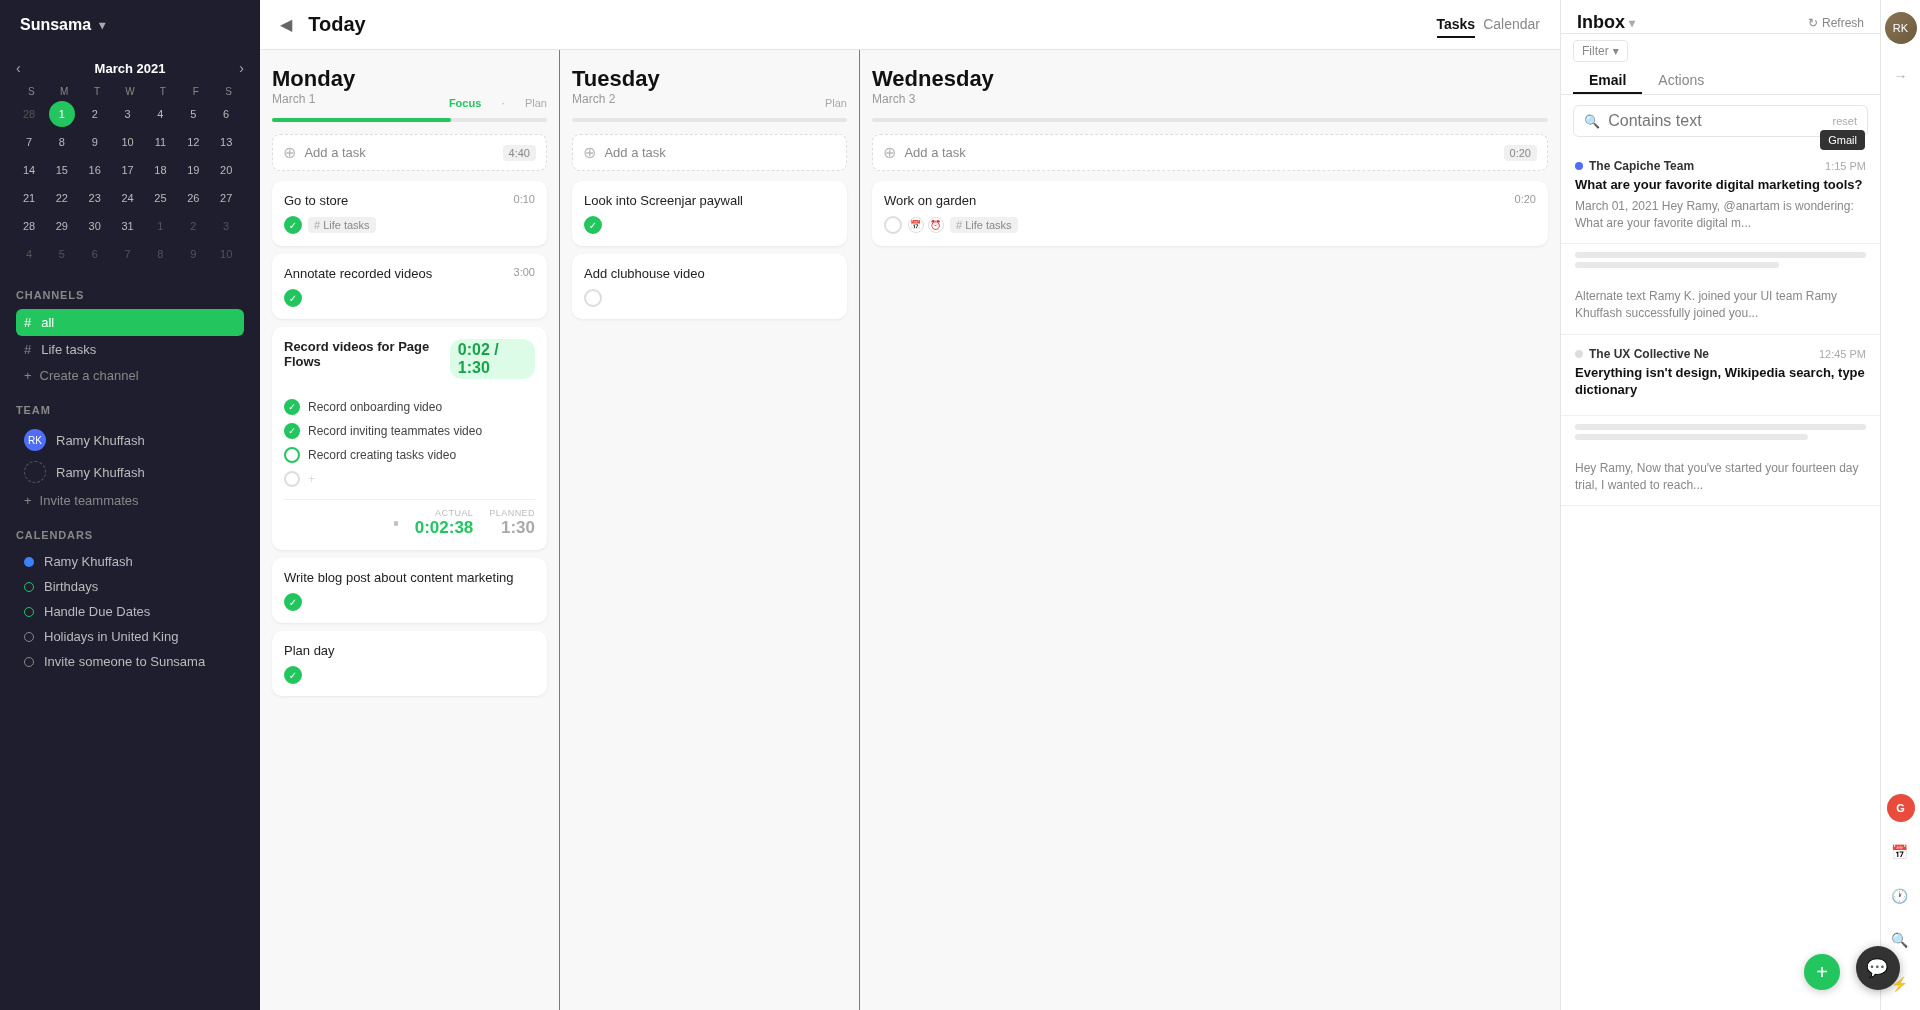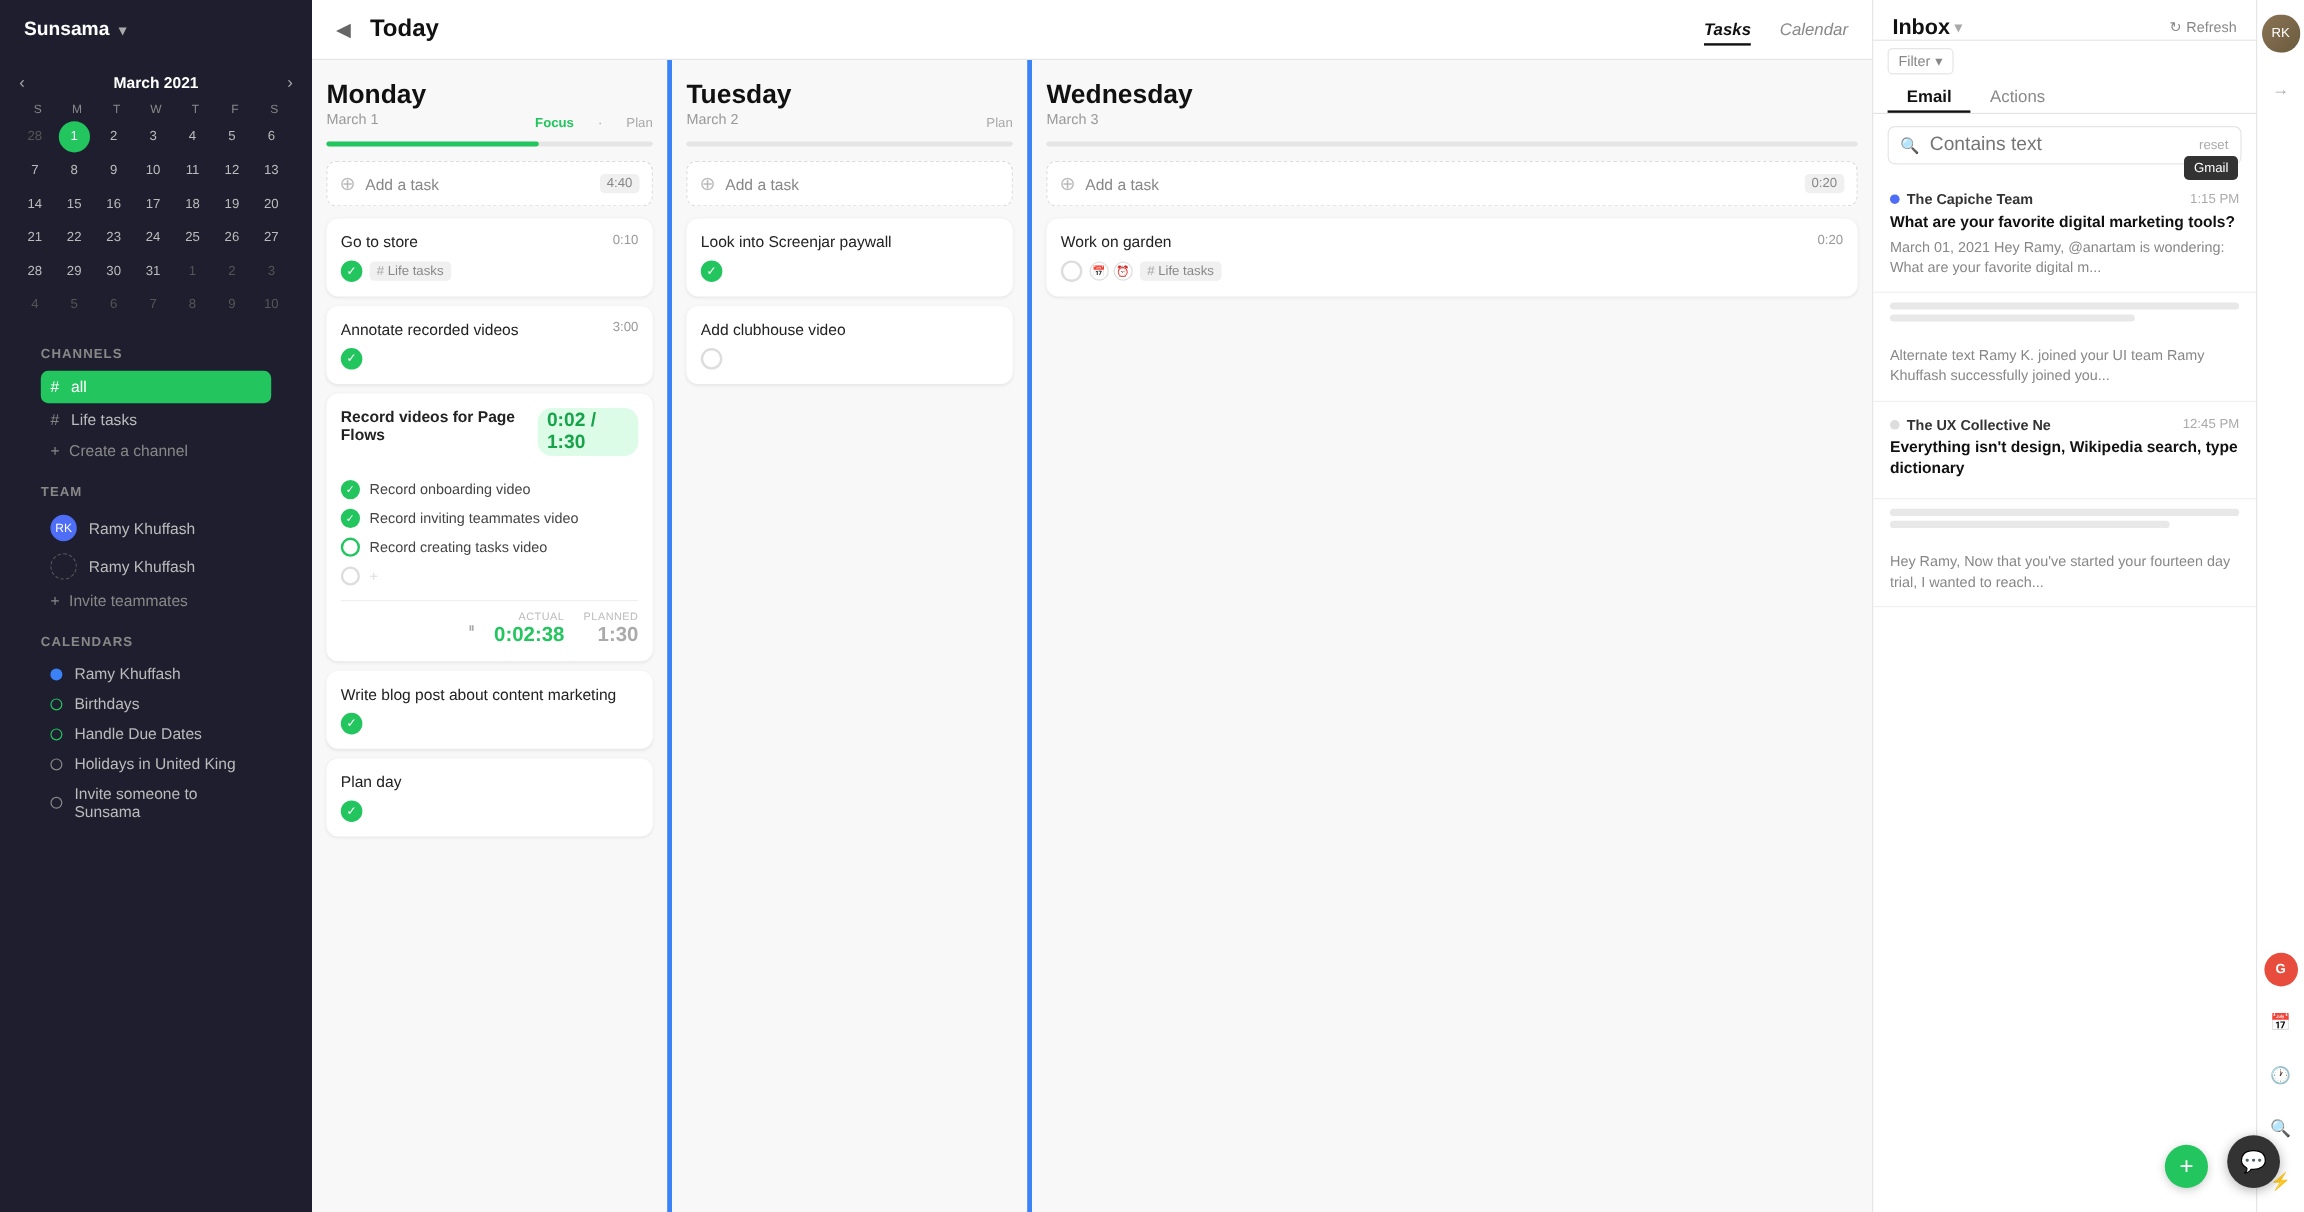--- a/index.html
+++ b/index.html
@@ -13,21 +13,21 @@
     
     .mini-calendar { padding: 10px 16px; }
     .cal-header { display: flex; align-items: center; justify-content: space-between; color: #fff; font-size: 13px; font-weight: 600; margin-bottom: 8px; }
     .cal-header button { background: none; border: none; color: #aaa; cursor: pointer; font-size: 14px; }
     .cal-grid { display: grid; grid-template-columns: repeat(7, 1fr); gap: 2px; }
     .cal-day-label { text-align: center; font-size: 10px; color: #888; padding: 2px; }
     .cal-day { text-align: center; font-size: 11px; color: #bbb; padding: 3px 2px; border-radius: 50%; cursor: pointer; width: 26px; height: 26px; display: flex; align-items: center; justify-content: center; }
     .cal-day.today { background: #22c55e; color: #fff; border-radius: 50%; }
     .cal-day.other-month { color: #555; }
 
-    .sidebar-section { padding: 12px 34px 4px; }
+    .sidebar-section { padding: 12px 16px 4px; }
     .sidebar-section-title { font-size: 11px; font-weight: 700; color: #888; letter-spacing: 0.08em; text-transform: uppercase; margin-bottom: 8px; }
     .sidebar-item { display: flex; align-items: center; gap: 10px; padding: 6px 8px; border-radius: 6px; cursor: pointer; font-size: 13px; color: #bbb; }
     .sidebar-item.active { background: #22c55e; color: #fff; }
     .sidebar-item .icon { font-size: 13px; color: #888; }
     .sidebar-item.active .icon { color: #fff; }
 
     .sidebar-team-item { display: flex; align-items: center; gap: 10px; padding: 5px 8px; border-radius: 6px; cursor: pointer; font-size: 13px; color: #bbb; }
     .avatar-circle { width: 22px; height: 22px; border-radius: 50%; background: #555; display: flex; align-items: center; justify-content: center; font-size: 10px; color: #fff; overflow: hidden; }
     .avatar-circle.ghost { background: transparent; border: 1px dashed #555; }
 
@@ -38,27 +38,27 @@
     
     .main { flex: 1; display: flex; flex-direction: column; background: #f5f5f5; overflow: hidden; }
 
     
     .topnav { height: 50px; background: #fff; display: flex; align-items: center; padding: 0 20px; border-bottom: 1px solid #e5e5e5; gap: 16px; flex-shrink: 0; }
     .topnav-back { color: #666; cursor: pointer; font-size: 16px; }
     .topnav-title { font-size: 20px; font-weight: 700; color: #111; }
     .topnav-spacer { flex: 1; }
     .topnav-tab { font-size: 14px; color: #888; cursor: pointer; padding: 4px 0; border-bottom: 2px solid transparent; }
     .topnav-tab.active { color: #111; border-bottom-color: #111; font-weight: 600; }
-    .topnav-tabs { display: flex; gap: 24px; font-style: italic; }
+    .topnav-tabs { display: flex; gap: 8px; }
     .right-tab { font-size: 14px; color: #888; cursor: pointer; padding: 4px 16px; border-bottom: 2px solid transparent; }
     .right-tab.active { color: #111; border-bottom-color: #111; font-weight: 600; }
 
     
     .columns-wrapper { display: flex; flex: 1; overflow: hidden; }
-    .task-column { width: 300px; flex-shrink: 0; padding: 16px 12px; overflow-y: auto; border-right: 4px solid #3b82f6; background: #f8f8f8; }
+    .task-column { width: 300px; flex-shrink: 0; padding: 16px 12px; overflow-y: auto; border-right: 1px solid #3b82f6; background: #f8f8f8; }
     .task-column:last-child { border-right: none; }
 
     .col-header { margin-bottom: 12px; }
     .col-title { font-size: 22px; font-weight: 700; color: #111; }
     .col-subtitle { font-size: 12px; color: #999; margin-bottom: 6px; }
     .col-meta { display: flex; align-items: center; justify-content: space-between; font-size: 12px; color: #888; }
     .col-progress-bar { height: 4px; background: #e5e5e5; border-radius: 2px; margin: 6px 0; }
     .col-progress-fill { height: 100%; background: #22c55e; border-radius: 2px; }
 
     .add-task-btn { display: flex; align-items: center; gap: 8px; padding: 8px 10px; border-radius: 8px; cursor: pointer; color: #888; font-size: 13px; background: #fff; border: 1px dashed #ddd; margin-bottom: 10px; }

